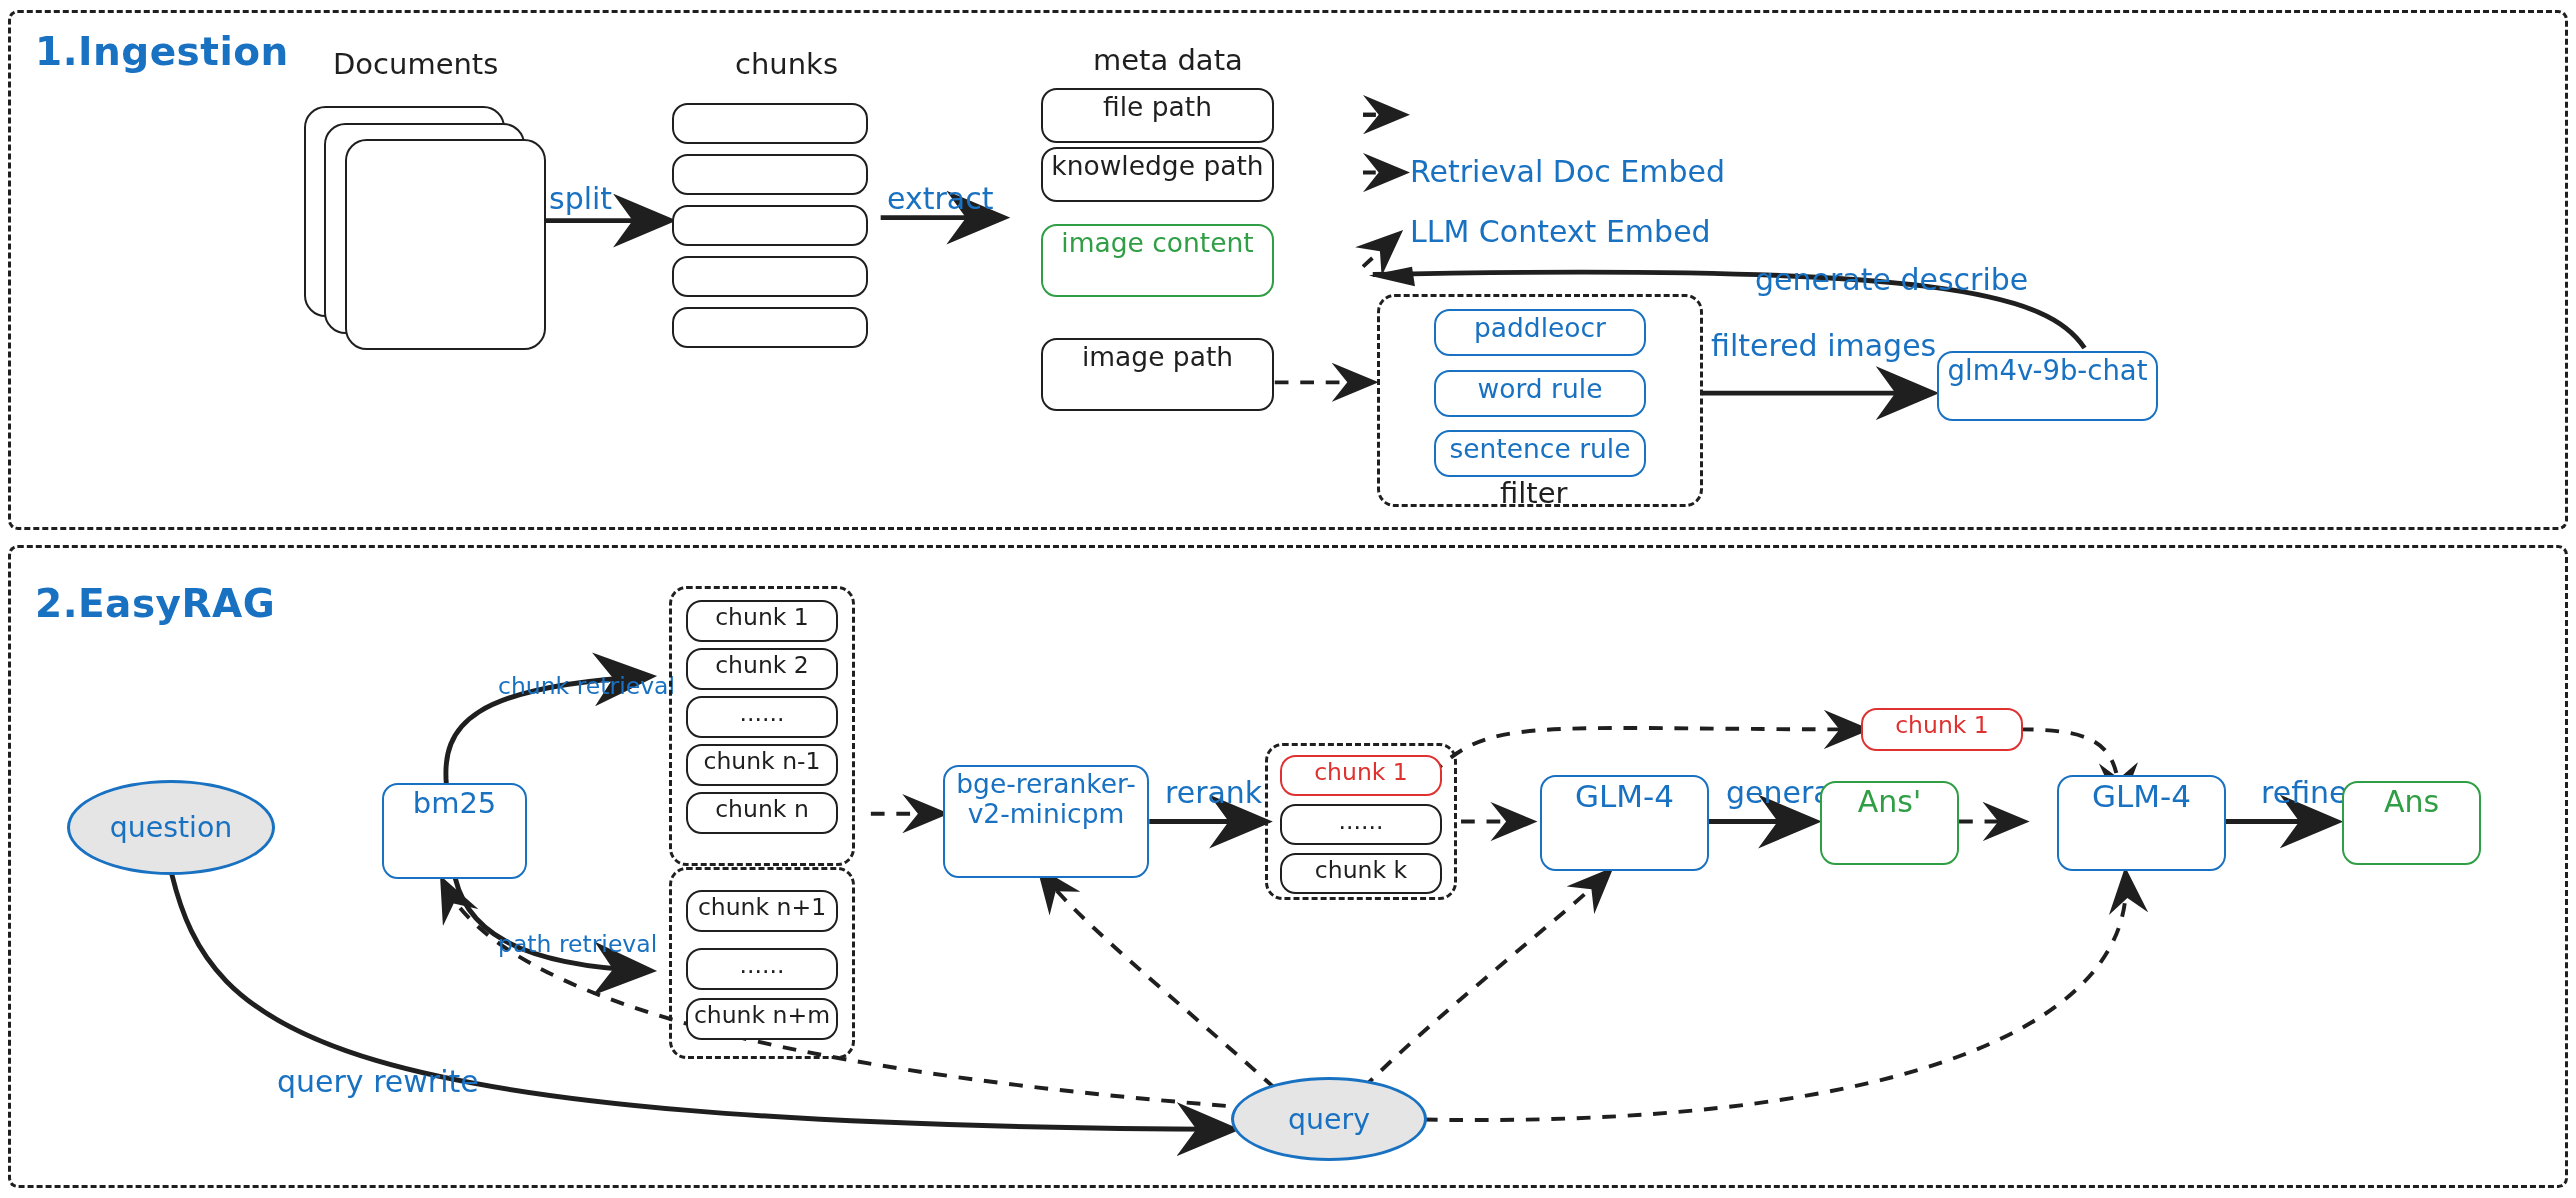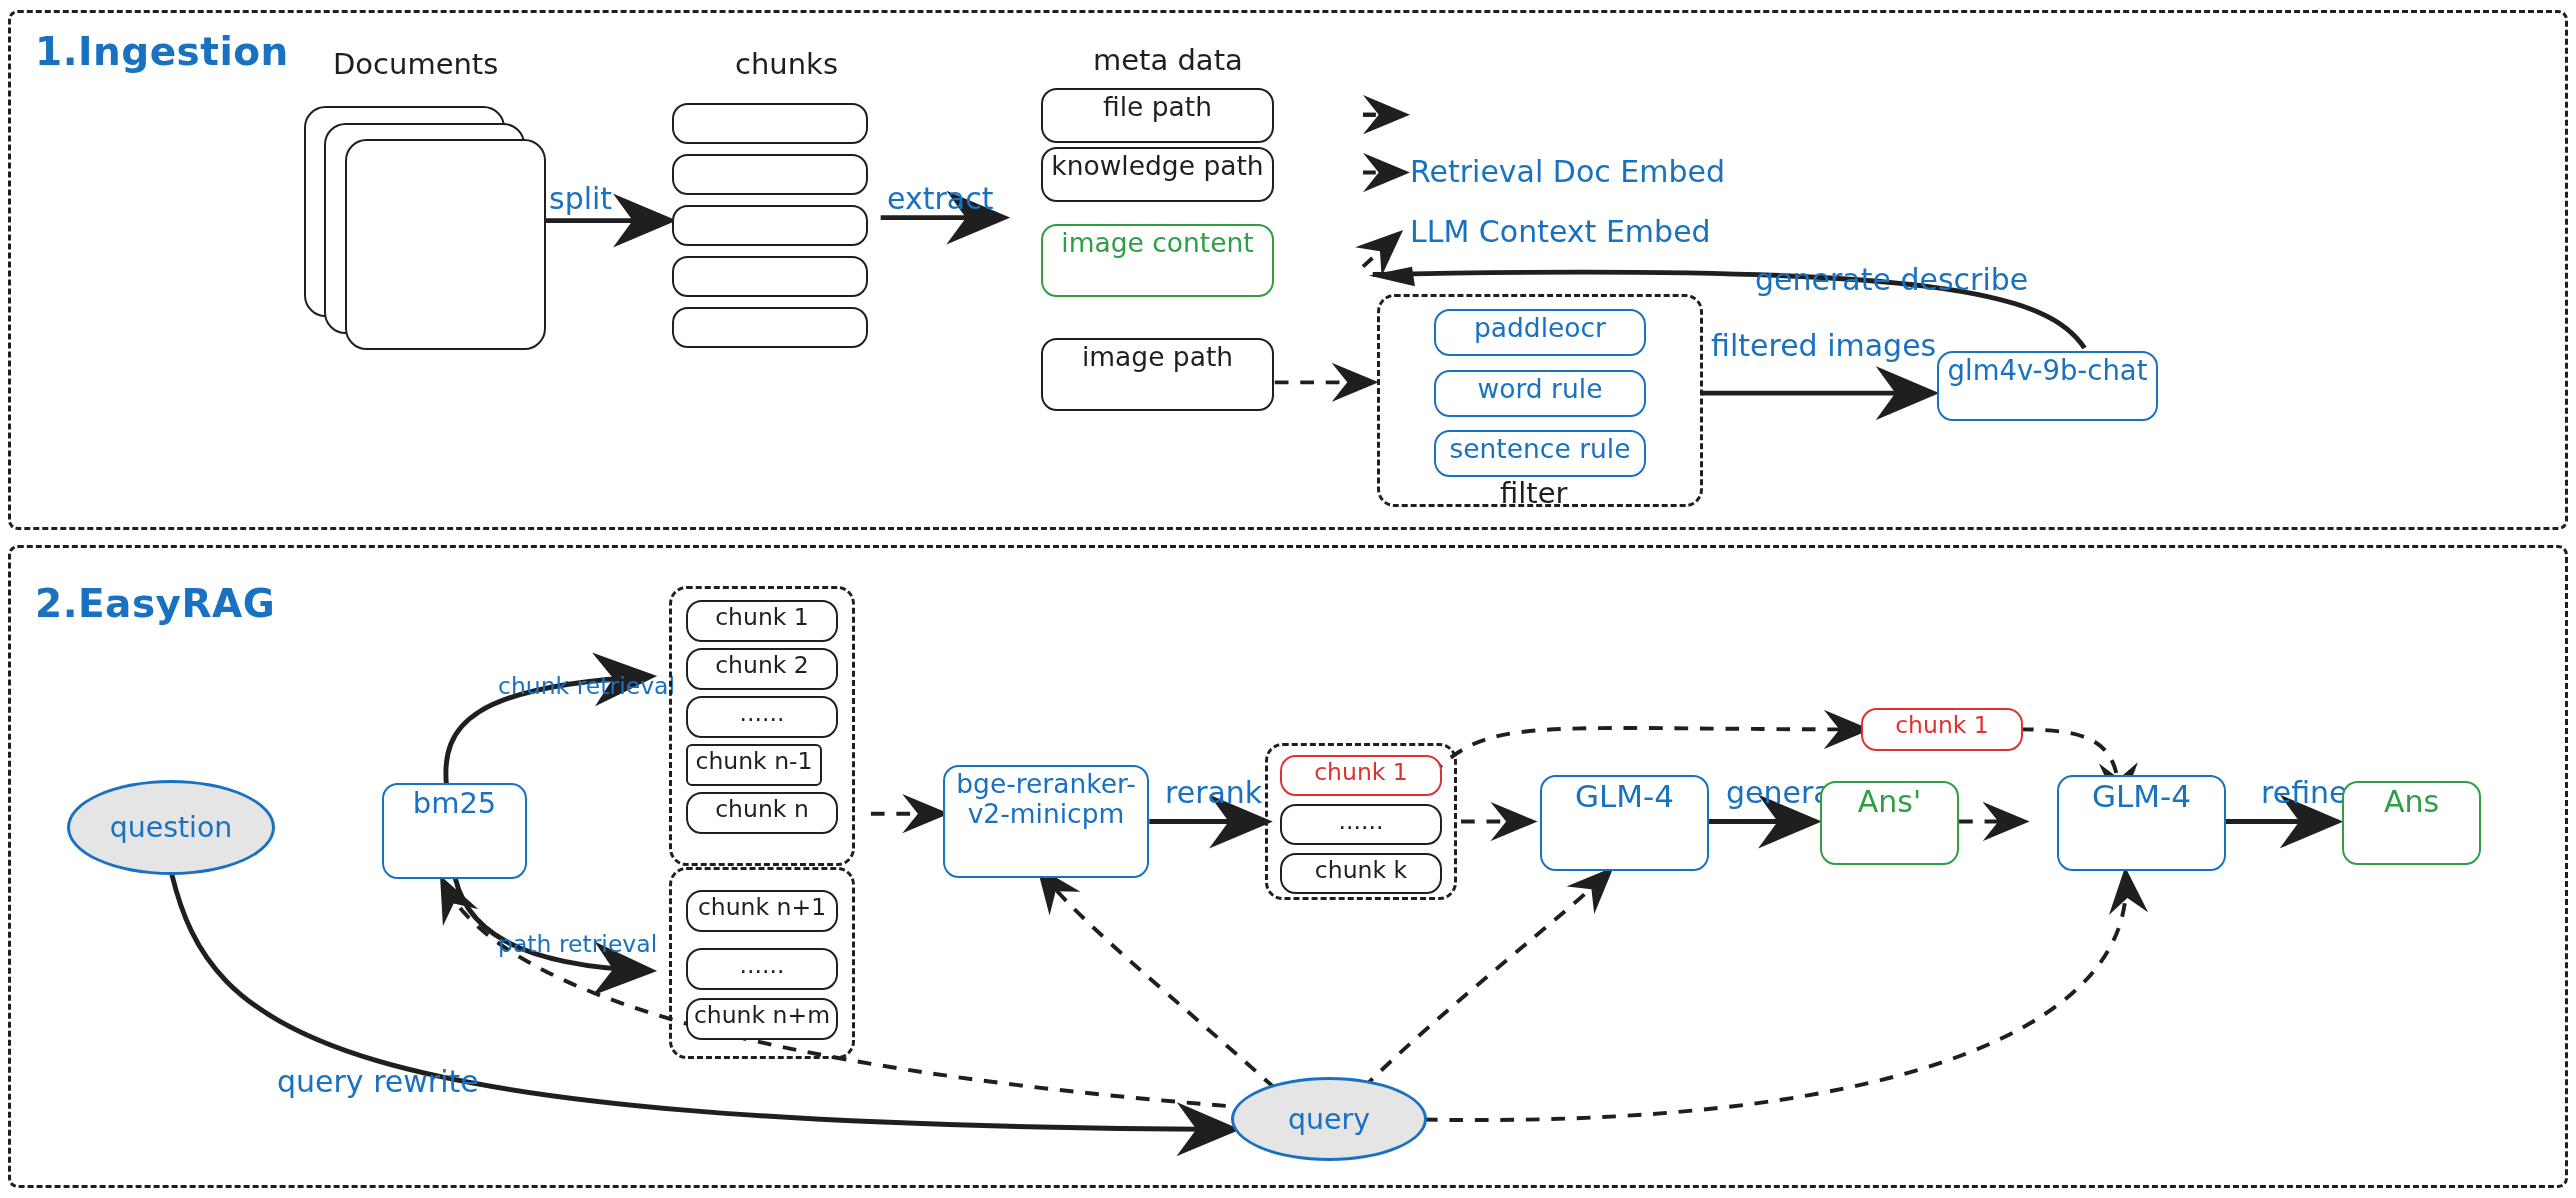--- a/index.html
+++ b/index.html
@@ -246,21 +246,21 @@
   <div class="dashgroup" style="left:669px;top:586px;width:186px;height:280px;"></div>
   <div class="node plain" style="left:686px;top:600px;width:152px;height:42px;font-size:23.5px;">
     <span>chunk 1</span>
   </div>
   <div class="node plain" style="left:686px;top:648px;width:152px;height:42px;font-size:23.5px;">
     <span>chunk 2</span>
   </div>
   <div class="node plain" style="left:686px;top:696px;width:152px;height:42px;font-size:23.5px;">
     <span>......</span>
   </div>
-  <div class="node plain" style="left:686px;top:744px;width:136px;height:42px;font-size:23.5px;border-radius:6px;">
+  <div class="node plain" style="left:686px;top:744px;width:152px;height:42px;font-size:23.5px;">
     <span>chunk n-1</span>
   </div>
   <div class="node plain" style="left:686px;top:792px;width:152px;height:42px;font-size:23.5px;">
     <span>chunk n</span>
   </div>
 
   <div class="dashgroup" style="left:669px;top:867px;width:186px;height:192px;"></div>
   <div class="node plain" style="left:686px;top:890px;width:152px;height:42px;font-size:23.5px;">
     <span>chunk n+1</span>
   </div>

